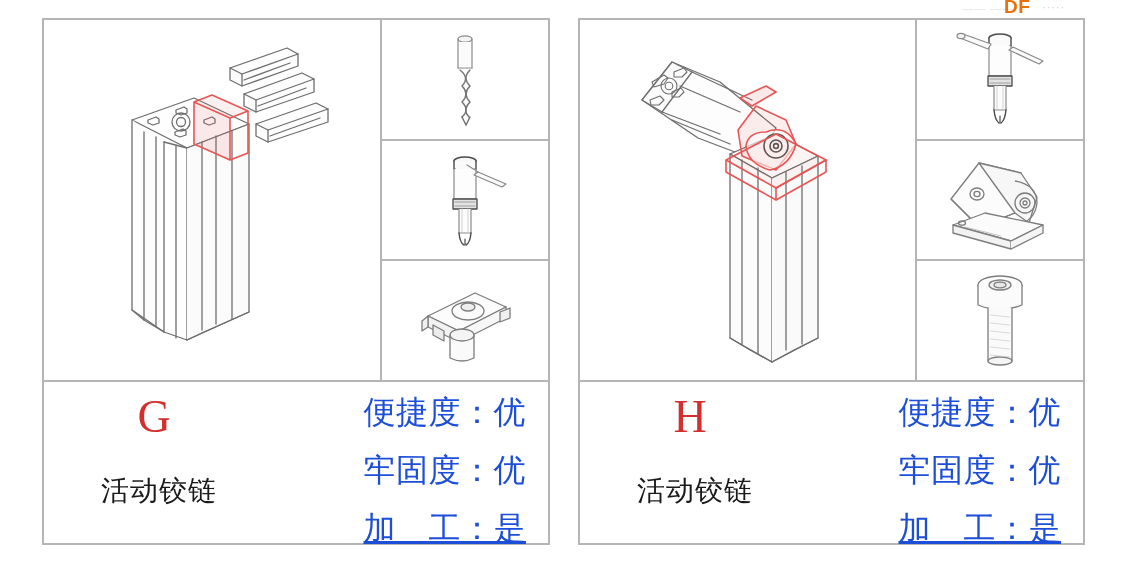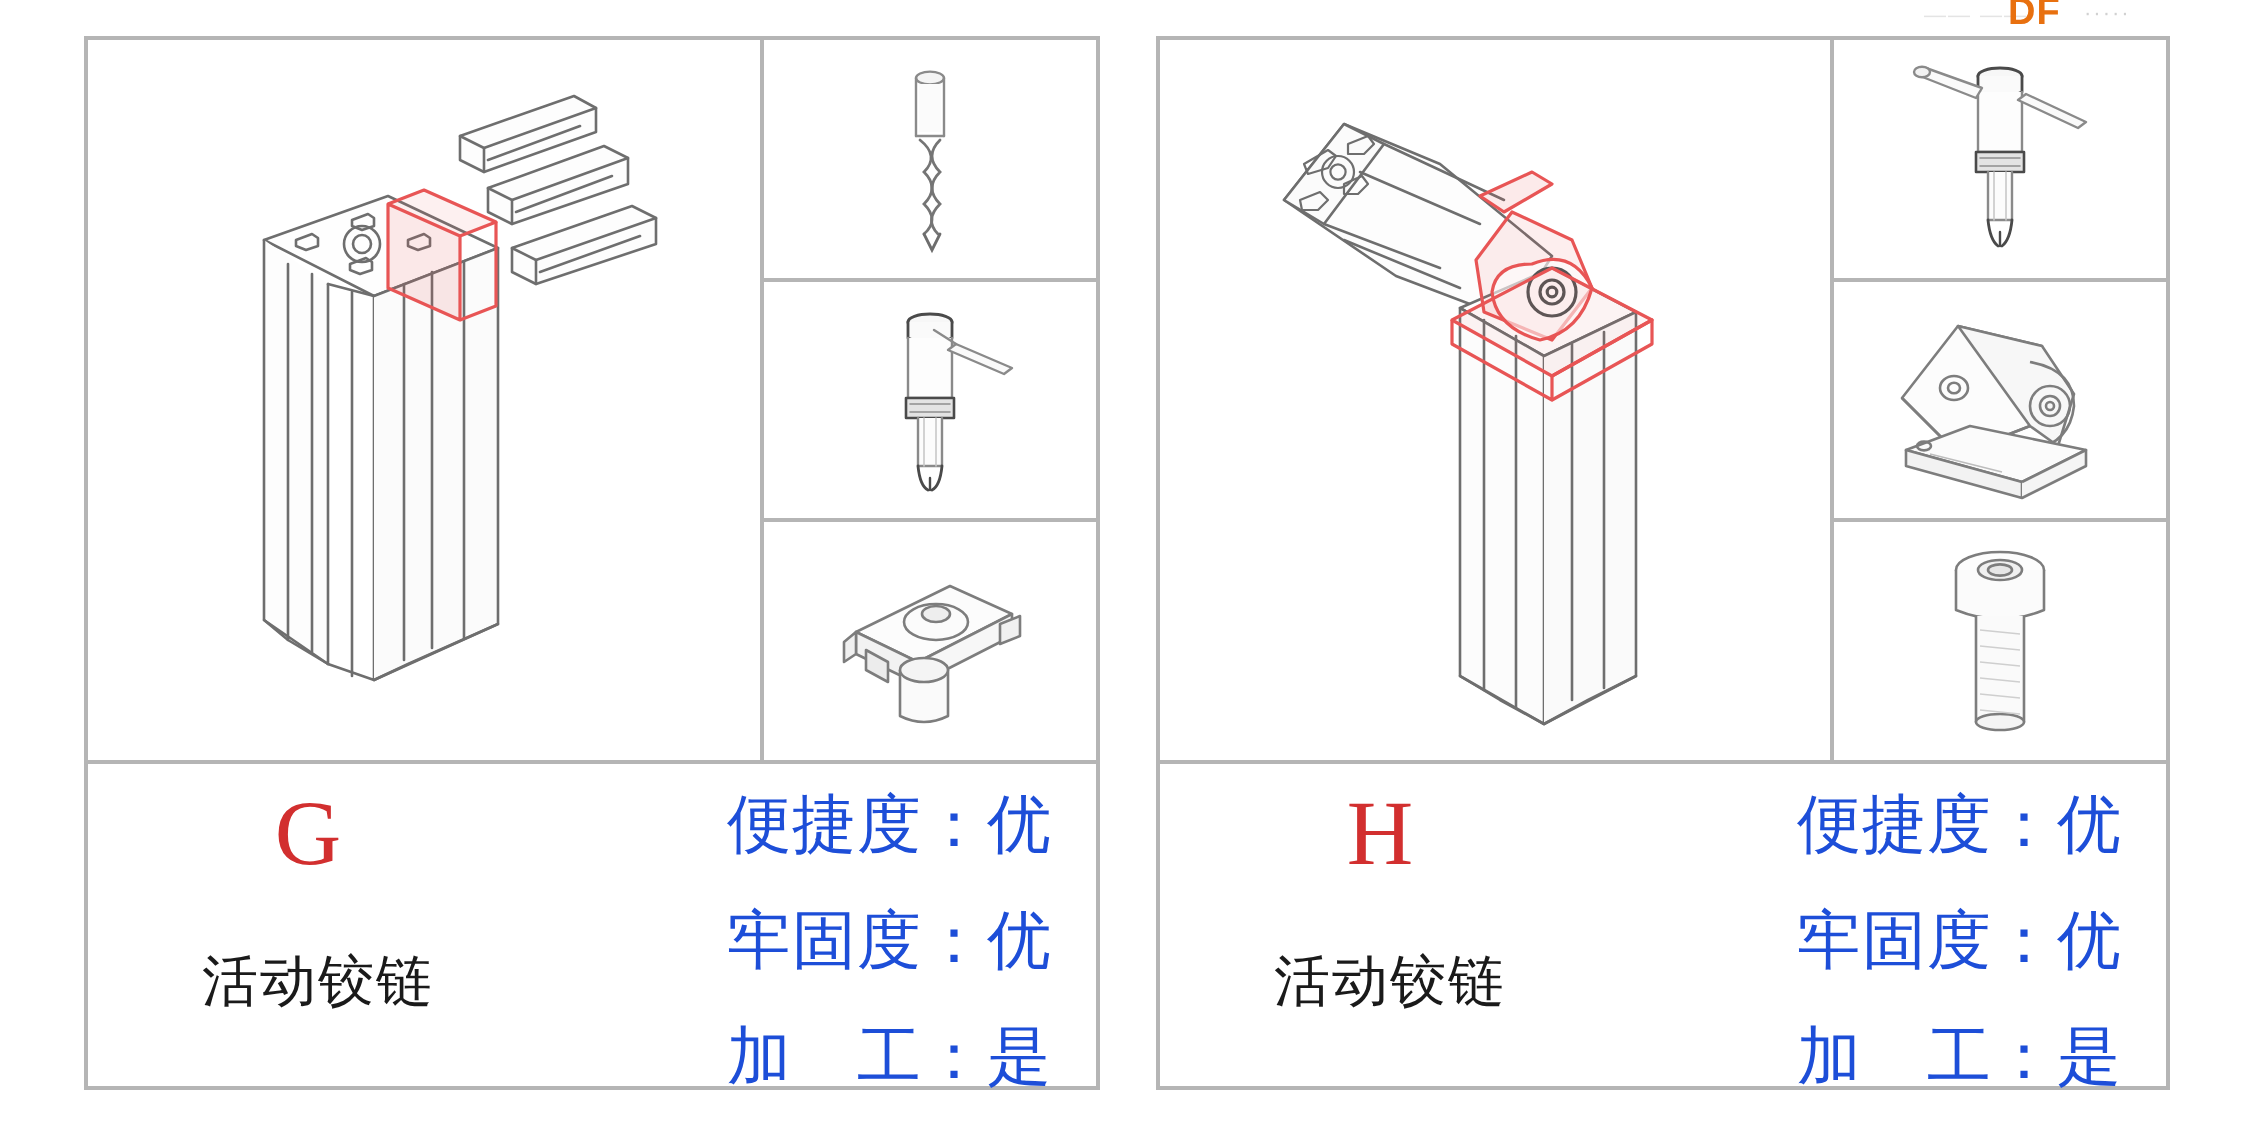--- a/index.html
+++ b/index.html
@@ -143,21 +143,21 @@
     text-align: right;
   }
   .spec-row {
     font-size: 32px;
     line-height: 1;
     color: #1d4ed8;
     margin-bottom: 26px;
     white-space: pre;
     letter-spacing: 0.5px;
   }
-  .spec-row:last-child { margin-bottom: 0; }
+  .spec-row:last-child { margin-bottom: 0; text-decoration: underline; }
 </style>
 </head>
 <body>
 
 <div id="stage">
 
   <div class="watermark">
     <span class="wm-lead">—— ——</span>
     <span class="wm-df">DF</span>
     <span class="wm-tail">·····</span>

